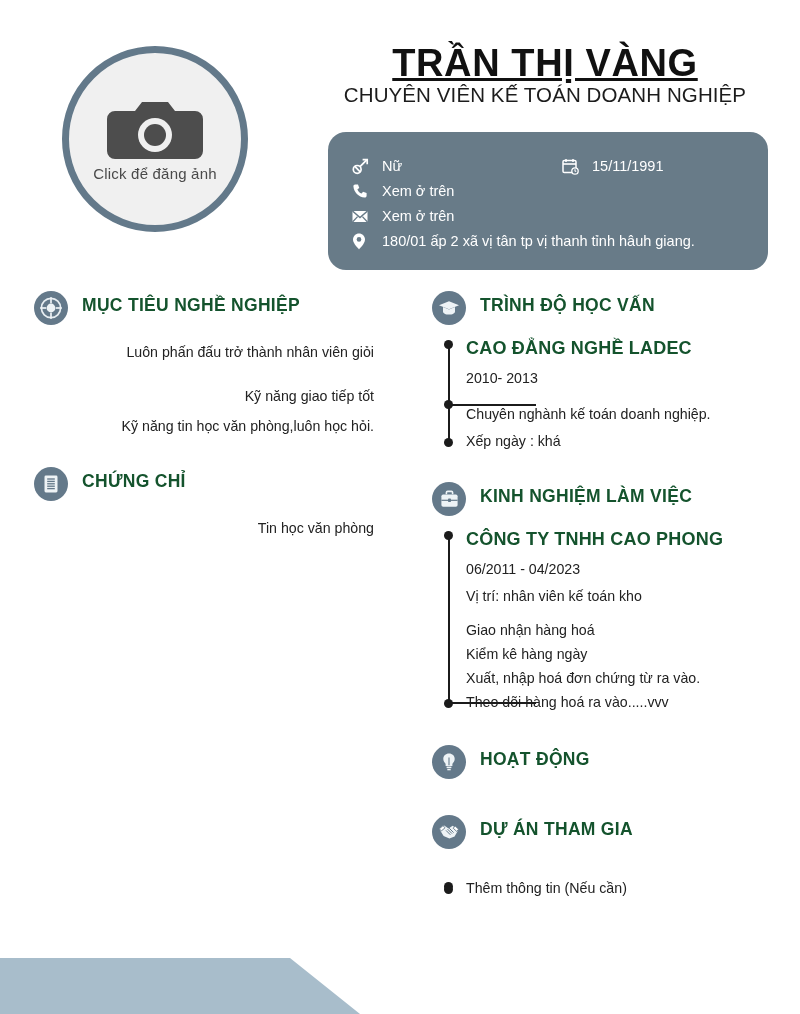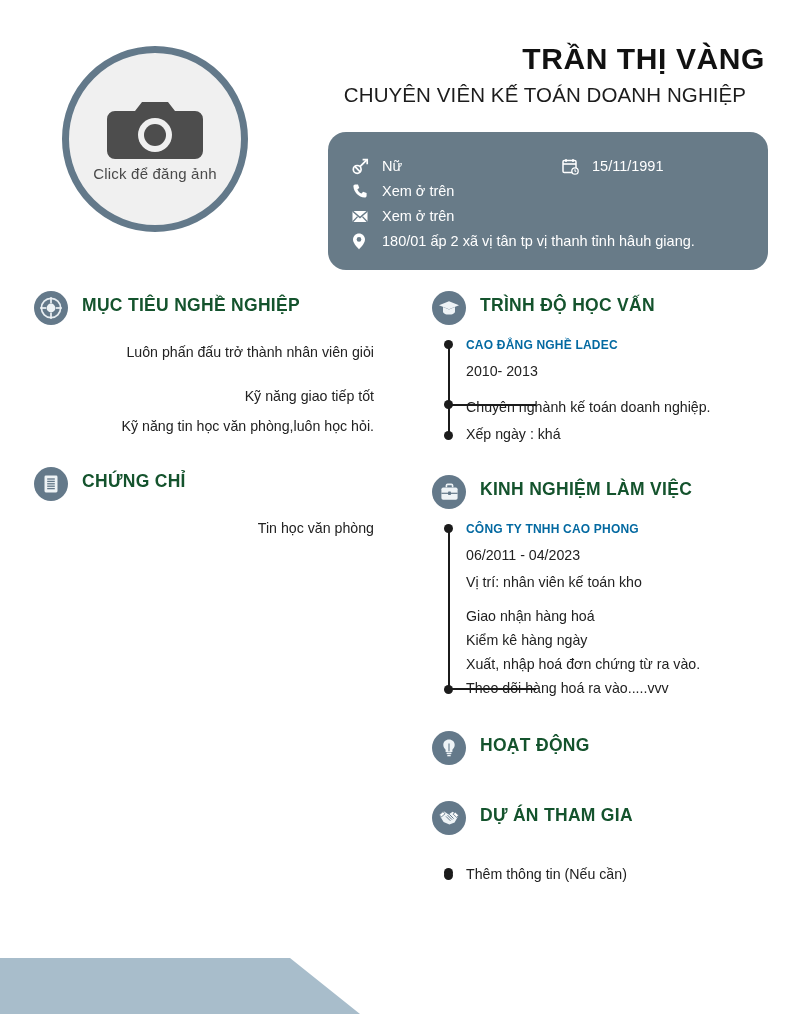--- a/index.html
+++ b/index.html
@@ -23,22 +23,22 @@
     align-items: center; justify-content: center;
     cursor: pointer;
   }
   .cam-wrap { width: 96px; height: 66px; position: relative; margin-bottom: 2px; }
   .photo-caption {
     font-size: 15px; color: #4a4a4a; letter-spacing: .2px;
   }
 
   .name {
     position: absolute; left: 325px; top: 42px; width: 440px;
-    text-align: right; font-size: 30px; font-weight: bold;
-    letter-spacing: .6px; color: #111;
+    text-align: center; font-size: 38px; font-weight: bold;
+    letter-spacing: .6px; color: #111; text-decoration: underline;
   }
   .job-title {
     position: absolute; left: 325px; top: 83px; width: 440px;
     text-align: center; font-size: 20.5px; color: #1c1c1c;
     letter-spacing: .1px;
   }
 
   .contact-box {
     position: absolute; left: 328px; top: 132px;
     width: 440px; height: 138px;
@@ -84,21 +84,21 @@
   }
   .tl-dot {
     position: absolute; left: 12.2px; width: 9px; height: 9px;
     border-radius: 50%; background: #1b1b1b;
   }
   .tl-dot.top { top: 2px; }
   .tl-dot.bot { bottom: 2px; }
   .tl-cross {
     position: absolute; left: 16px; height: 1.8px; background: #1b1b1b;
   }
-  .tl-title { font-weight: bold; font-size: 12px; letter-spacing: .2px; color:#0369a1; }
+  .tl-title { font-weight: bold; font-size: 18px; letter-spacing: .2px; color:#14532d; }
   .tl-row { font-size: 14.2px; color: #222; margin-top: 11px; }
   .tl-row.tight { margin-top: 8px; }
 
   .right-block { margin-top: 8px; }
 
   
   .footer {
     position: absolute; left: 0; bottom: 0; width: 420px; height: 56px;
     background: #a8bdcb;
     clip-path: polygon(0 0, 290px 0, 360px 56px, 0 56px);

